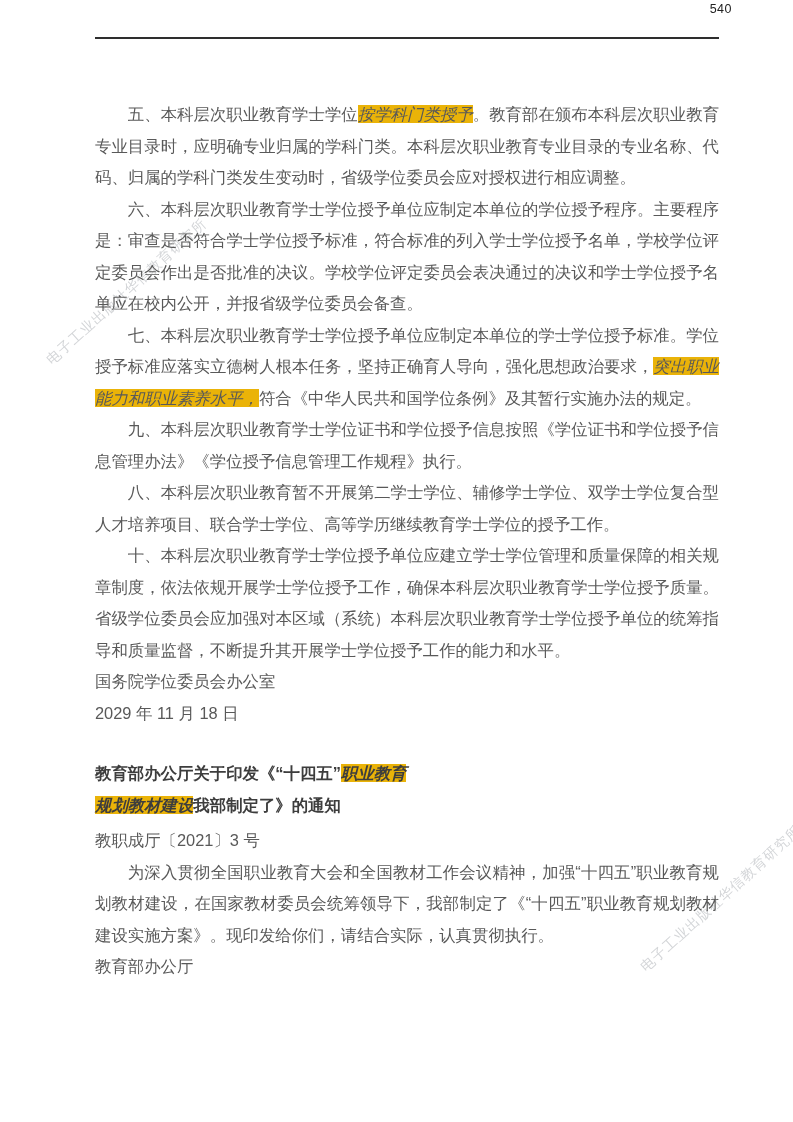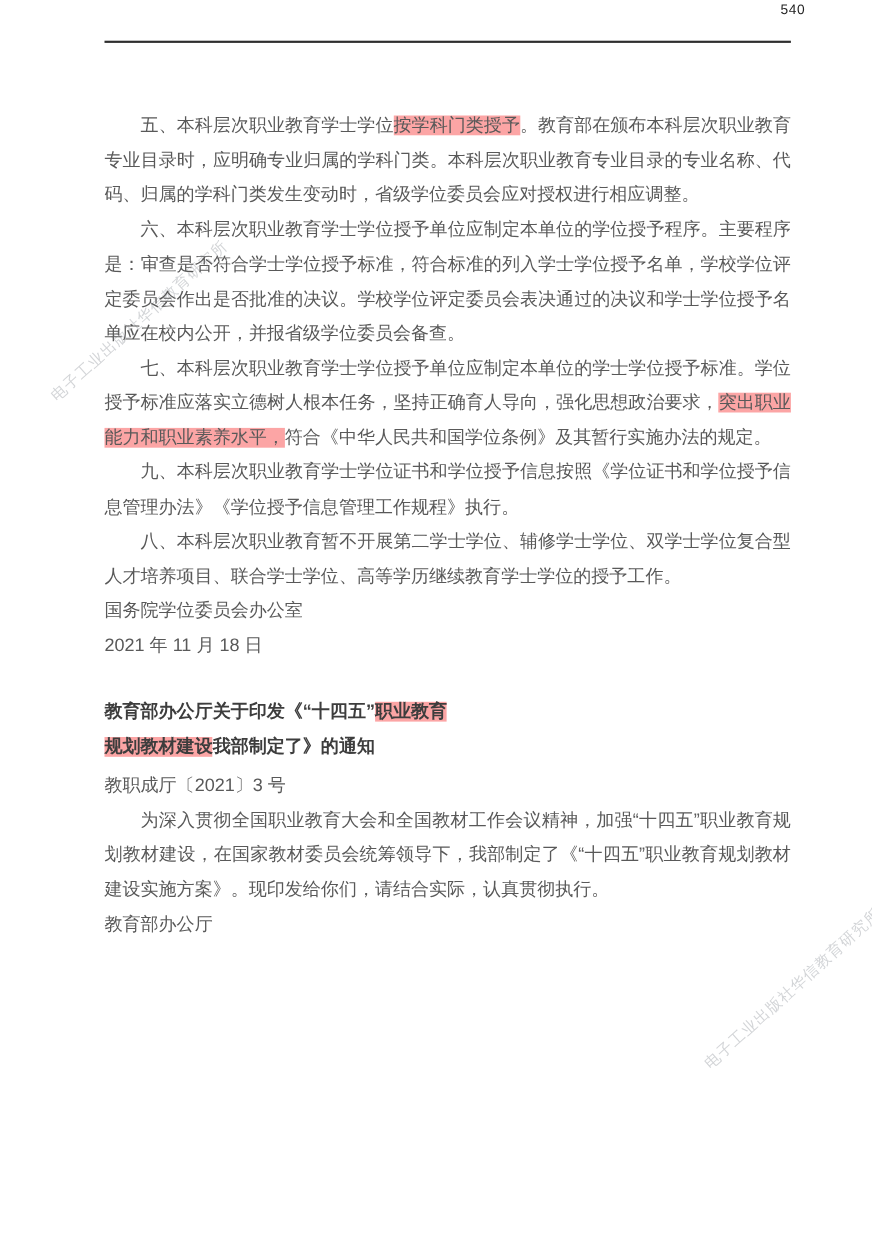--- a/index.html
+++ b/index.html
@@ -21,21 +21,21 @@
   }
   .wm1{left:22px;top:283px;}
   .wm2{left:616px;top:890px;}
   .content{
     position:absolute;z-index:1;top:99px;left:95px;width:624px;
     font-size:16.4px;line-height:31.5px;color:#595959;text-align:justify;
   }
   .content p{margin:0;text-indent:2em;}
   .content p.no-indent{text-indent:0;}
   .content p.right{text-align:left;text-indent:0;}
-  .hl{background:#fca5a5;}
+  .hl{background:#eab308;font-style:italic;}
   .title{
     margin:28px 0 4px 0;font-weight:bold;color:#3d3d3d;text-align:left;
     line-height:32px;font-size:16.4px;
   }
 </style>
 </head>
 <body>
 
 <div class="page">
 
@@ -50,23 +50,24 @@
     <p><span>五、本科层次职业教育学士学位</span><span class="hl">按学科门类授予</span><span>。教育部在颁布本科层次职业教育专业目录时，应明确专业归属的学科门类。本科层次职业教育专业目录的专业名称、代码、归属的学科门类发生变动时，省级学位委员会应对授权进行相应调整。</span></p>
 
     <p>六、本科层次职业教育学士学位授予单位应制定本单位的学位授予程序。主要程序是：审查是否符合学士学位授予标准，符合标准的列入学士学位授予名单，学校学位评定委员会作出是否批准的决议。学校学位评定委员会表决通过的决议和学士学位授予名单应在校内公开，并报省级学位委员会备查。</p>
 
     <p><span>七、本科层次职业教育学士学位授予单位应制定本单位的学士学位授予标准。学位授予标准应落实立德树人根本任务，坚持正确育人导向，强化思想政治要求，</span><span class="hl">突出职业能力和职业素养水平，</span><span>符合《中华人民共和国学位条例》及其暂行实施办法的规定。</span></p>
 
     <p>九、本科层次职业教育学士学位证书和学位授予信息按照《学位证书和学位授予信息管理办法》《学位授予信息管理工作规程》执行。</p>
 
     <p>八、本科层次职业教育暂不开展第二学士学位、辅修学士学位、双学士学位复合型人才培养项目、联合学士学位、高等学历继续教育学士学位的授予工作。</p>
 
+    <p>十、本科层次职业教育学士学位授予单位应建立学士学位管理和质量保障的相关规章制度，依法依规开展学士学位授予工作，确保本科层次职业教育学士学位授予质量。省级学位委员会应加强对本区域（系统）本科层次职业教育学士学位授予单位的统筹指导和质量监督，不断提升其开展学士学位授予工作的能力和水平。</p>
 
     <p class="right">国务院学位委员会办公室</p>
-    <p class="right">2021 年 11 月 18 日</p>
+    <p class="right">2029 年 11 月 18 日</p>
 
     <div class="title">
       <div><span>教育部办公厅关于印发《“十四五”</span><span class="hl">职业教育</span></div>
       <div><span class="hl">规划教材建设</span><span>我部制定了》的通知</span></div>
     </div>
 
     <p class="right">教职成厅〔2021〕3 号</p>
 
 
     <p>为深入贯彻全国职业教育大会和全国教材工作会议精神，加强“十四五”职业教育规划教材建设，在国家教材委员会统筹领导下，我部制定了《“十四五”职业教育规划教材建设实施方案》。现印发给你们，请结合实际，认真贯彻执行。</p>

